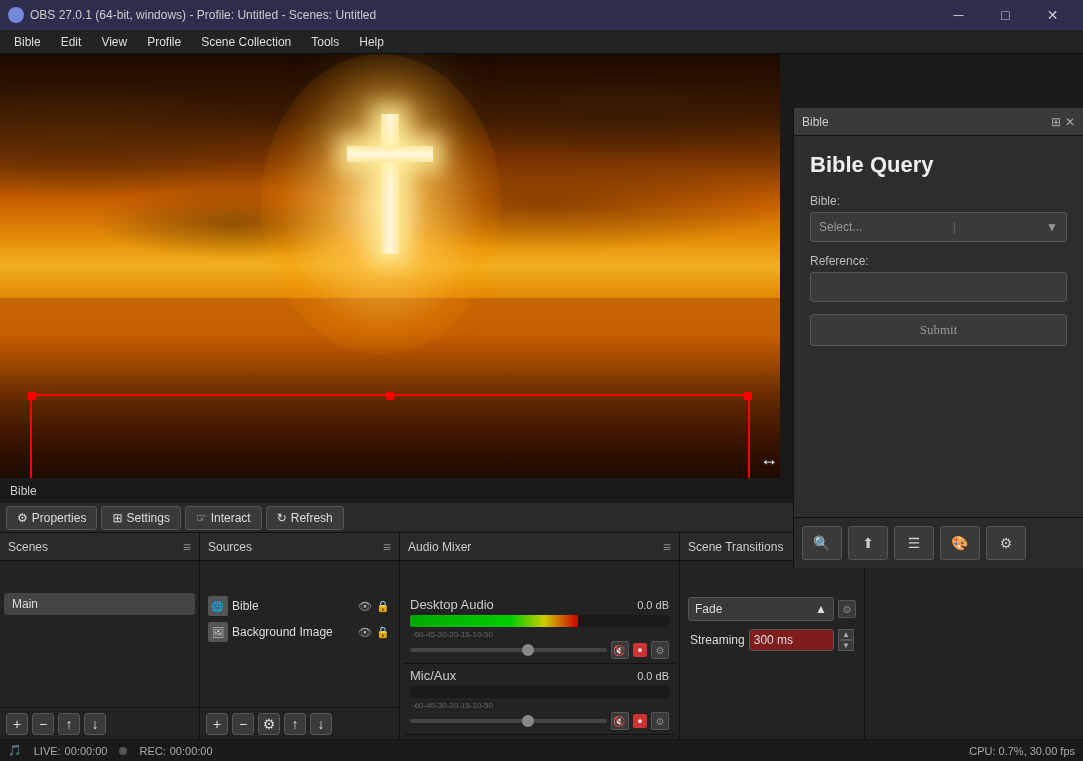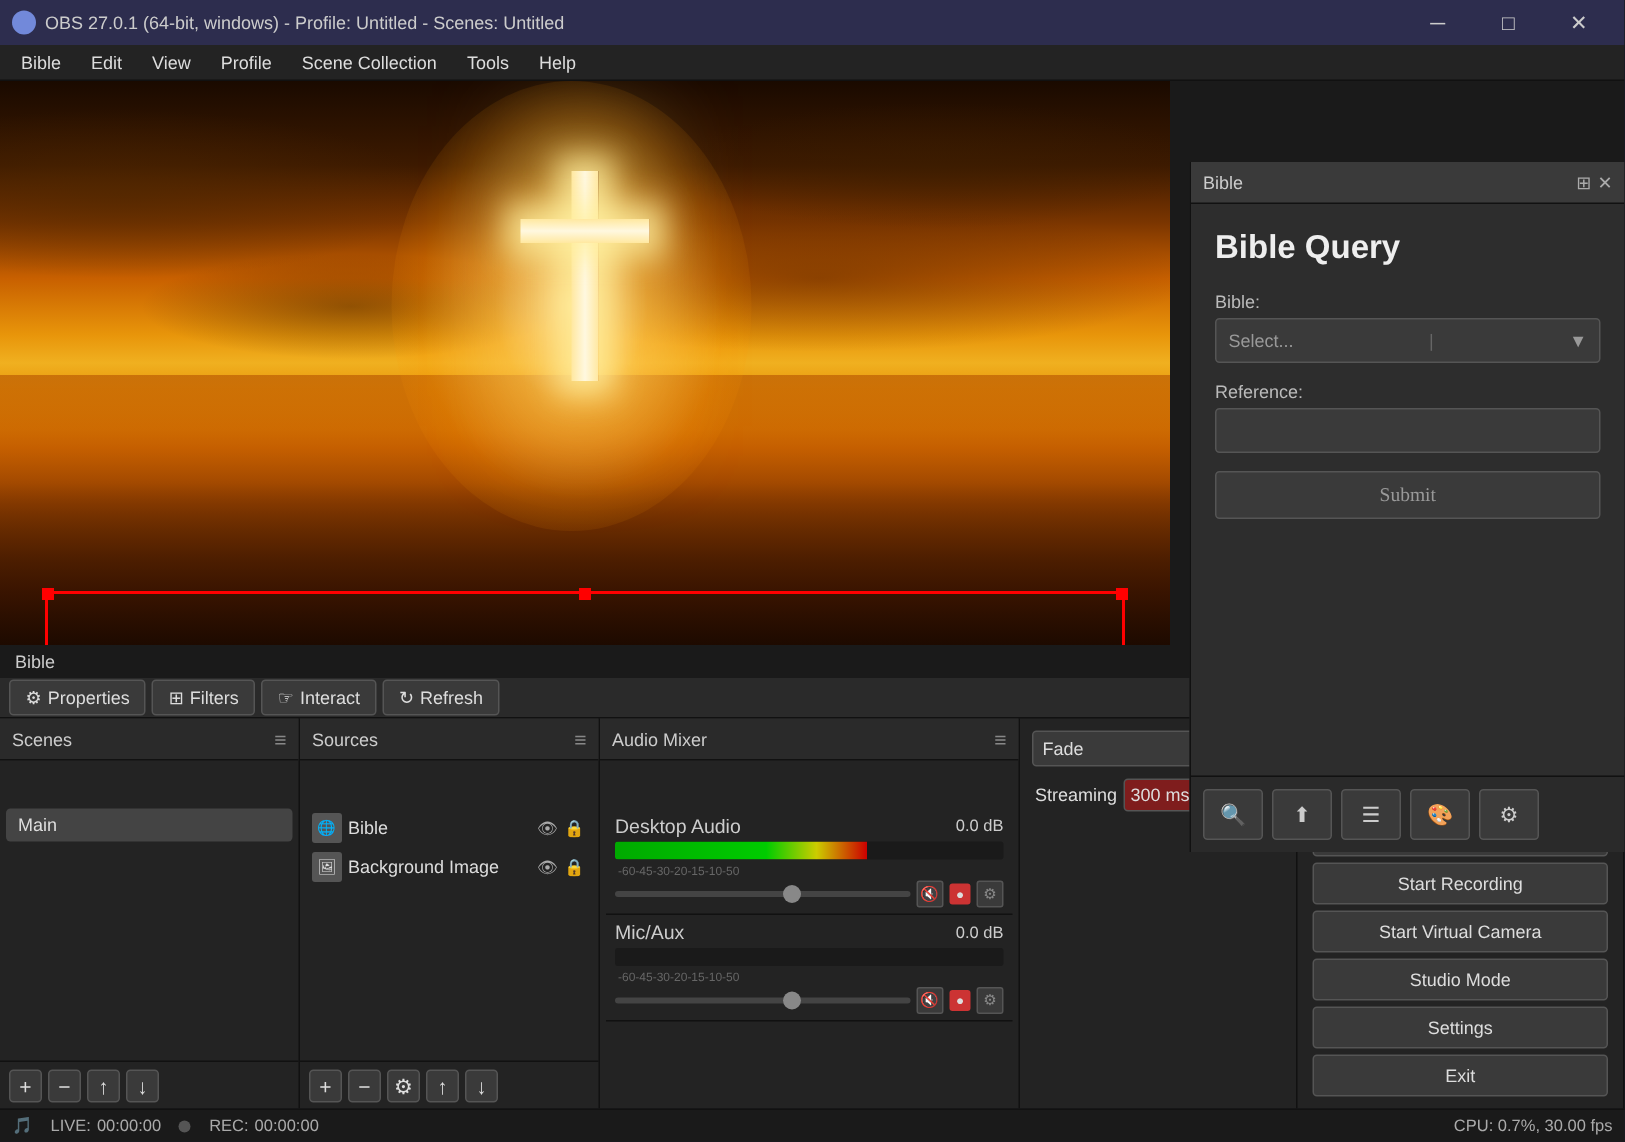--- a/index.html
+++ b/index.html
@@ -724,21 +724,21 @@
       <span>Bible</span>
     </div>
 
     <div class="toolbar-row">
       <button class="toolbar-btn">
         <span>⚙</span>
         <span>Properties</span>
       </button>
       <button class="toolbar-btn">
         <span>⊞</span>
-        <span>Filters</span>
+        <span>Settings</span>
       </button>
       <button class="toolbar-btn">
         <span>☞</span>
         <span>Interact</span>
       </button>
       <button class="toolbar-btn">
         <span>↻</span>
         <span>Refresh</span>
       </button>
     </div>
@@ -854,20 +854,24 @@
               </div>
               <div class="mute-btn">🔇</div>
               <div style="width:14px;height:14px;background:#cc3333;border-radius:2px;display:flex;align-items:center;justify-content:center;font-size:9px;cursor:pointer;">●</div>
               <div class="gear-btn">⚙</div>
             </div>
           </div>
         </div>
       </div>
 
       <div class="panel transitions-panel">
+        <div class="panel-header">
+          <span>Scene Transitions</span>
+          <span class="panel-header-icon">≡</span>
+        </div>
         <div class="panel-content">
           <div class="transition-select">
             <div class="select-control">
               <span>Fade</span>
               <span>▲</span>
             </div>
             <div class="gear-btn">⚙</div>
           </div>
           <div class="duration-row">
             <span>Streaming</span>
@@ -875,34 +879,20 @@
               <span>300 ms</span>
             </div>
             <div class="spinner-btns">
               <div class="spinner-btn">▲</div>
               <div class="spinner-btn">▼</div>
             </div>
           </div>
         </div>
       </div>
 
-      <div class="panel controls-panel">
-        <div class="panel-header">
-          <span>Controls</span>
-          <span class="panel-header-icon">≡</span>
-        </div>
-        <div class="panel-content">
-          <button class="control-btn">Start Streaming</button>
-          <button class="control-btn">Start Recording</button>
-          <button class="control-btn">Start Virtual Camera</button>
-          <button class="control-btn">Studio Mode</button>
-          <button class="control-btn">Settings</button>
-          <button class="control-btn">Exit</button>
-        </div>
-      </div>
 
     </div>
   </div>
 
   <div style="position:relative;">
     <div class="bible-panel">
       <div class="bible-title-bar">
         <span class="bible-title">Bible</span>
         <div style="display:flex;gap:4px;">
           <span style="cursor:pointer;color:#aaa;font-size:12px;">⊞</span>

